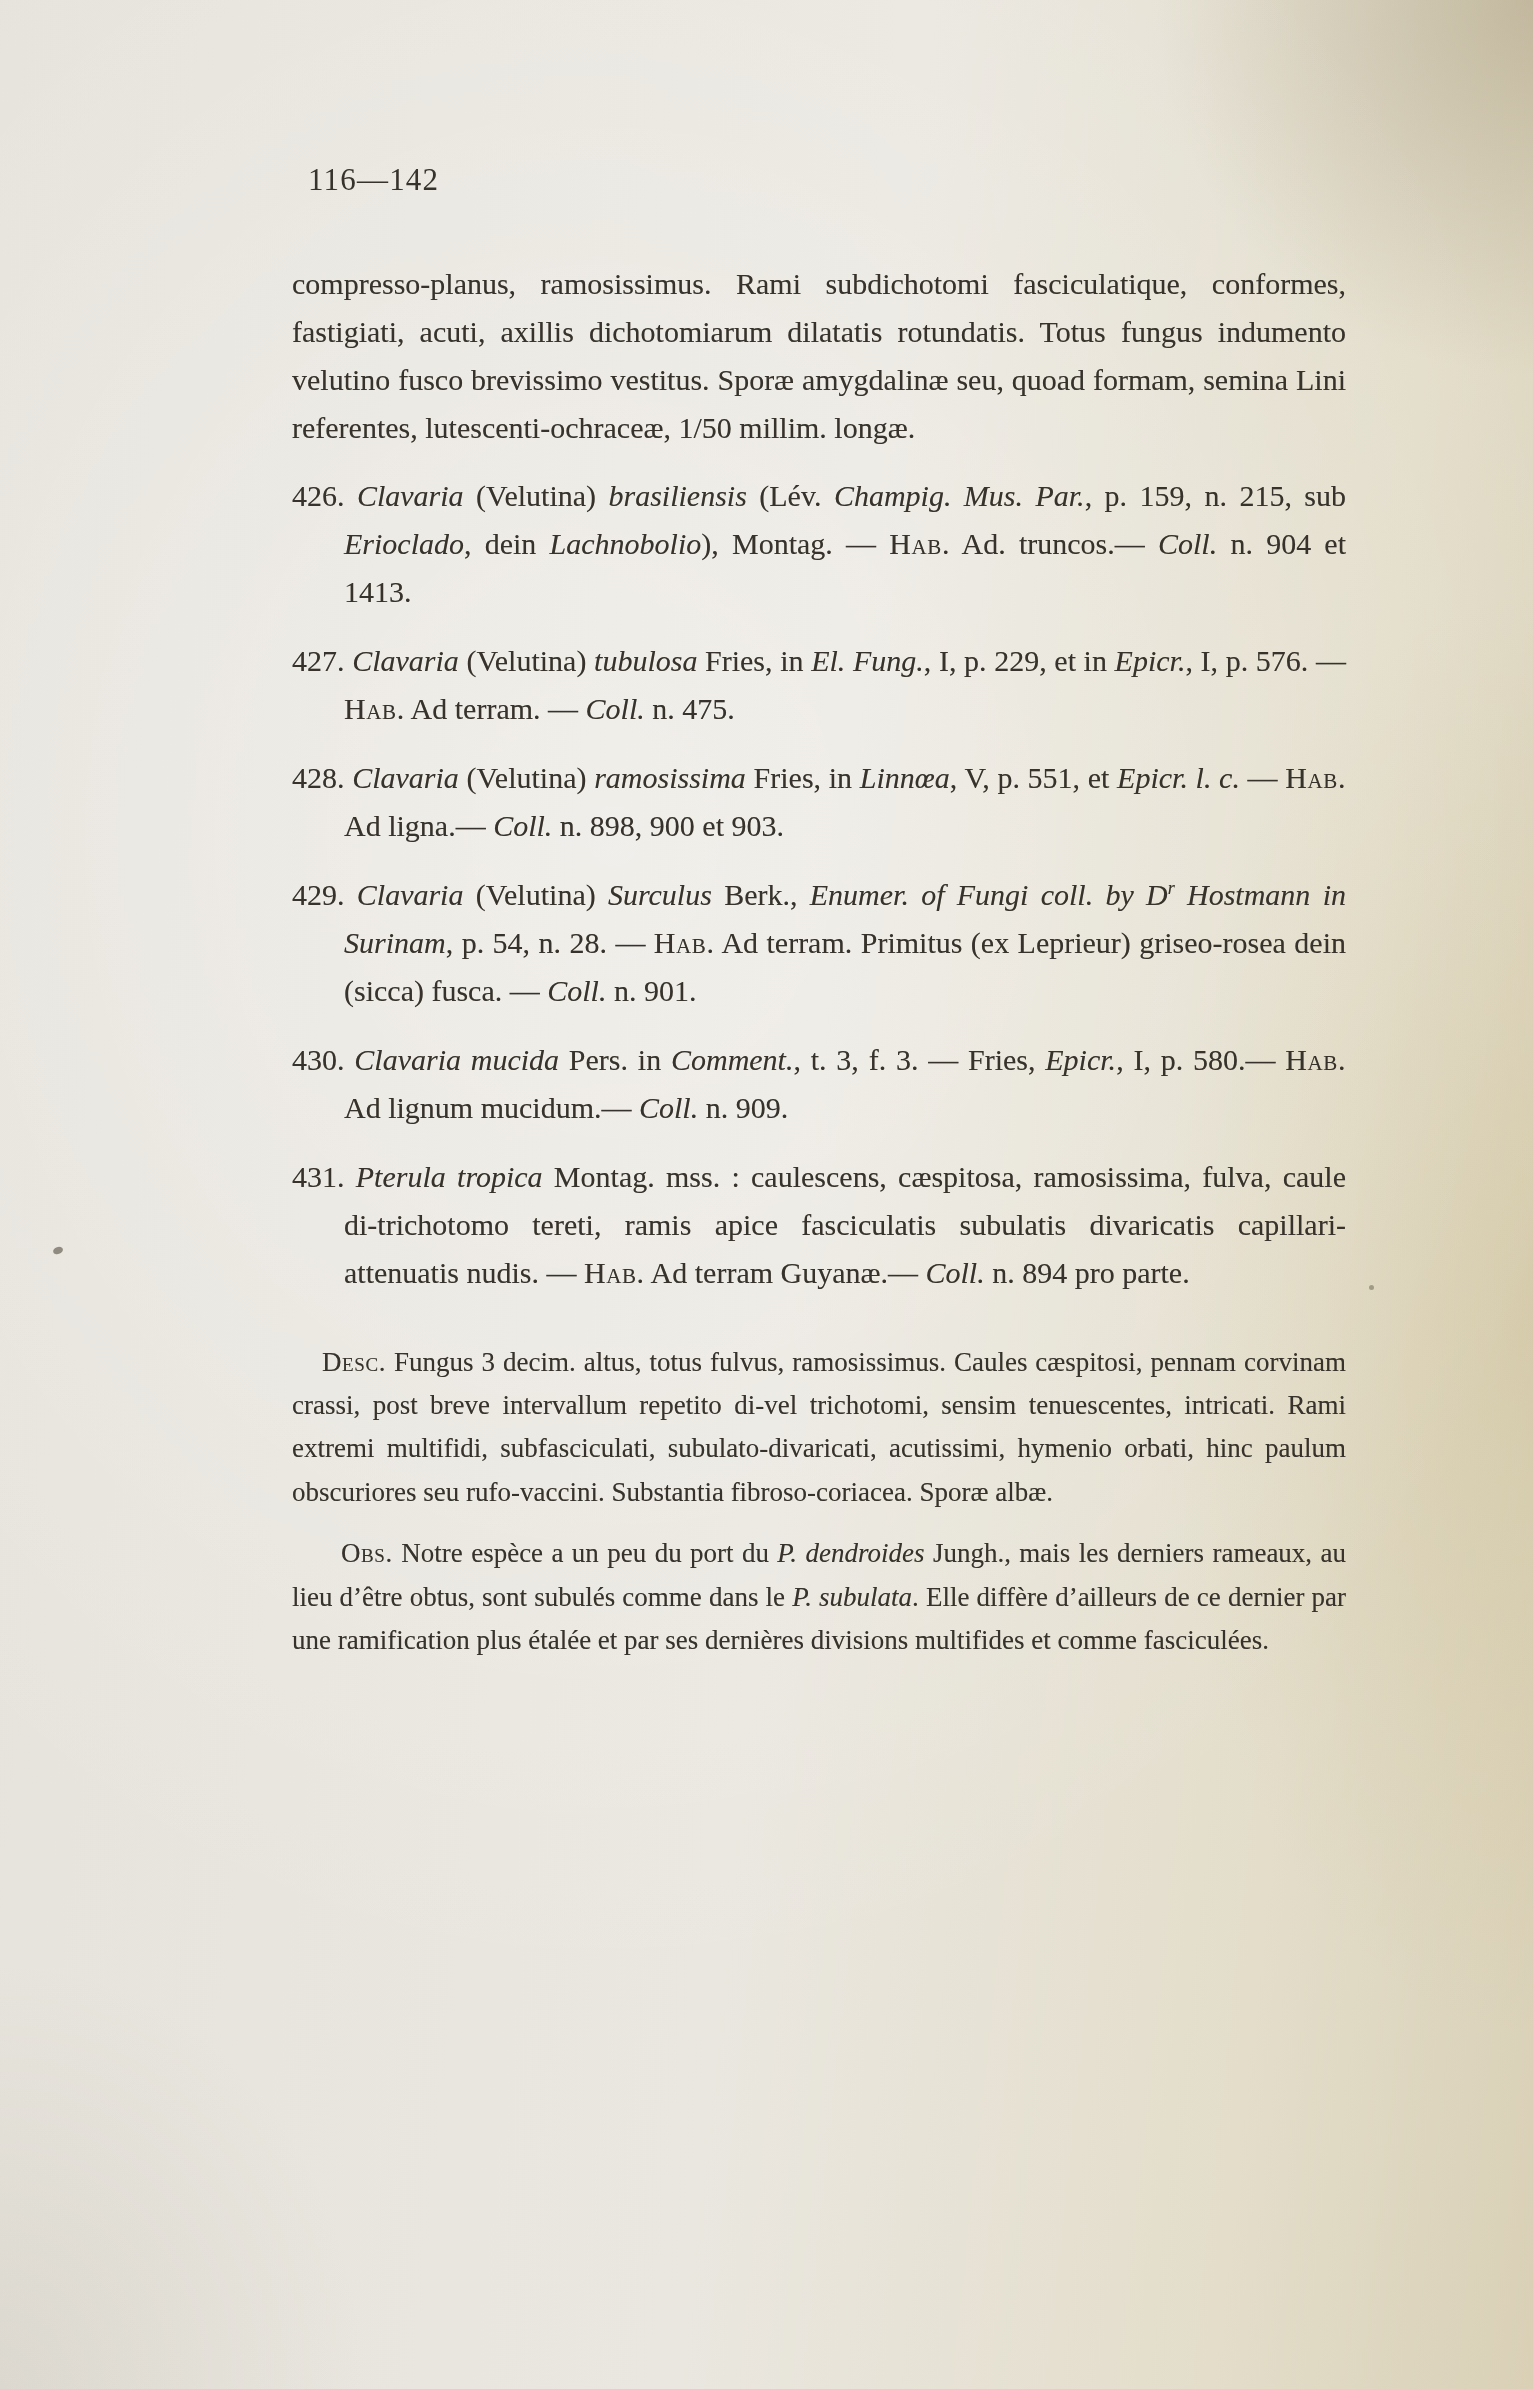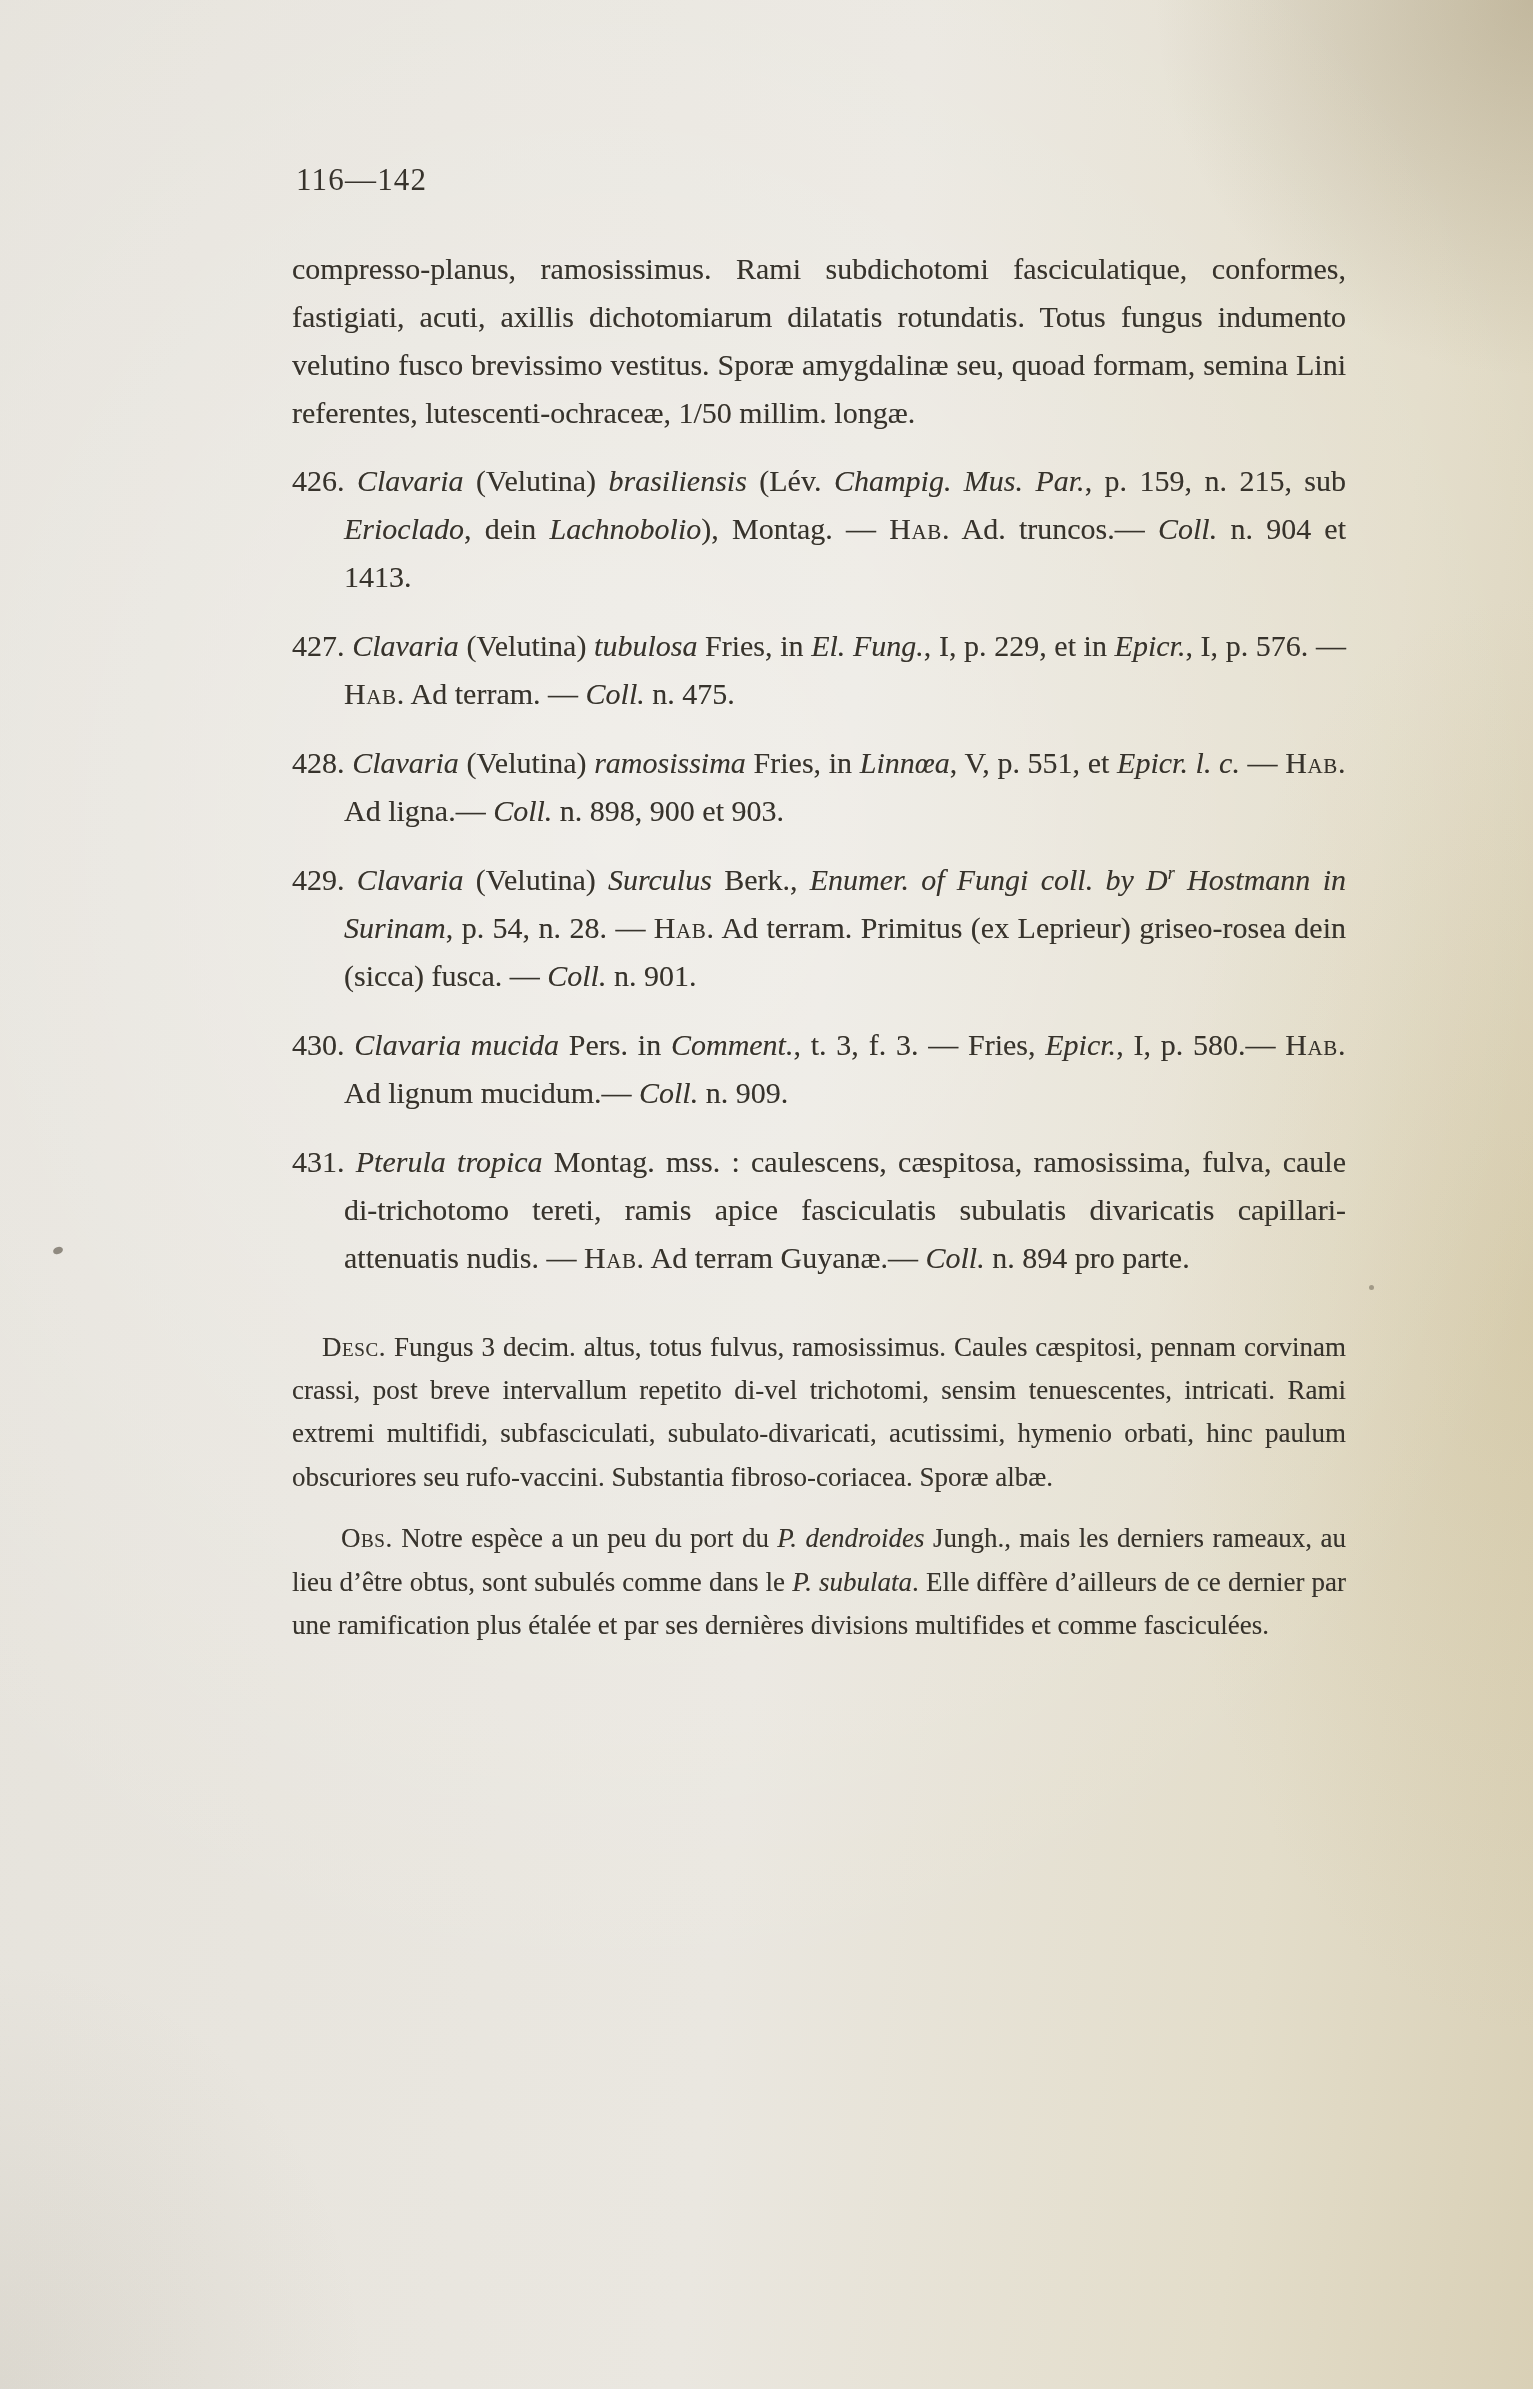--- a/index.html
+++ b/index.html
@@ -22,30 +22,30 @@
       radial-gradient(55% 35% at 100% 0%, rgba(115,95,55,0.28) 0%, rgba(115,95,55,0) 45%),
       radial-gradient(45% 55% at 100% 55%, rgba(190,170,110,0.22) 0%, rgba(190,170,110,0) 55%),
       radial-gradient(40% 30% at 0% 100%, rgba(120,110,85,0.10) 0%, rgba(120,110,85,0) 60%),
       linear-gradient(96deg,#e6e3dc 0%, #eae7e0 52%, #e3ddca 82%, #d9d0b6 100%);
   }
   .header{
     position:absolute;left:0;top:162px;width:1534px;height:43px;
     color:var(--ink);
   }
   .pagenum{
-    position:absolute;left:296px;top:0;
+    position:absolute;left:308px;top:0;
     font-size:31px;letter-spacing:1.2px;
   }
   .running-title{
     position:absolute;left:0;right:0;top:5px;
     text-align:center;
     font-size:25px;font-weight:bold;letter-spacing:3.7px;
   }
   .content{
-    position:absolute;left:292px;top:245px;width:1054px;
+    position:absolute;left:292px;top:260px;width:1054px;
     color:var(--ink);
     text-shadow:0 0 0.6px rgba(55,48,38,0.35);
   }
   p.para{
     margin:0 0 18.6px 0;
     font-size:30px;line-height:1.6;
     text-align:justify;
   }
   p.flush{text-indent:0;margin-bottom:20px;}
   p.obs{text-indent:49px;margin-bottom:22px;}

